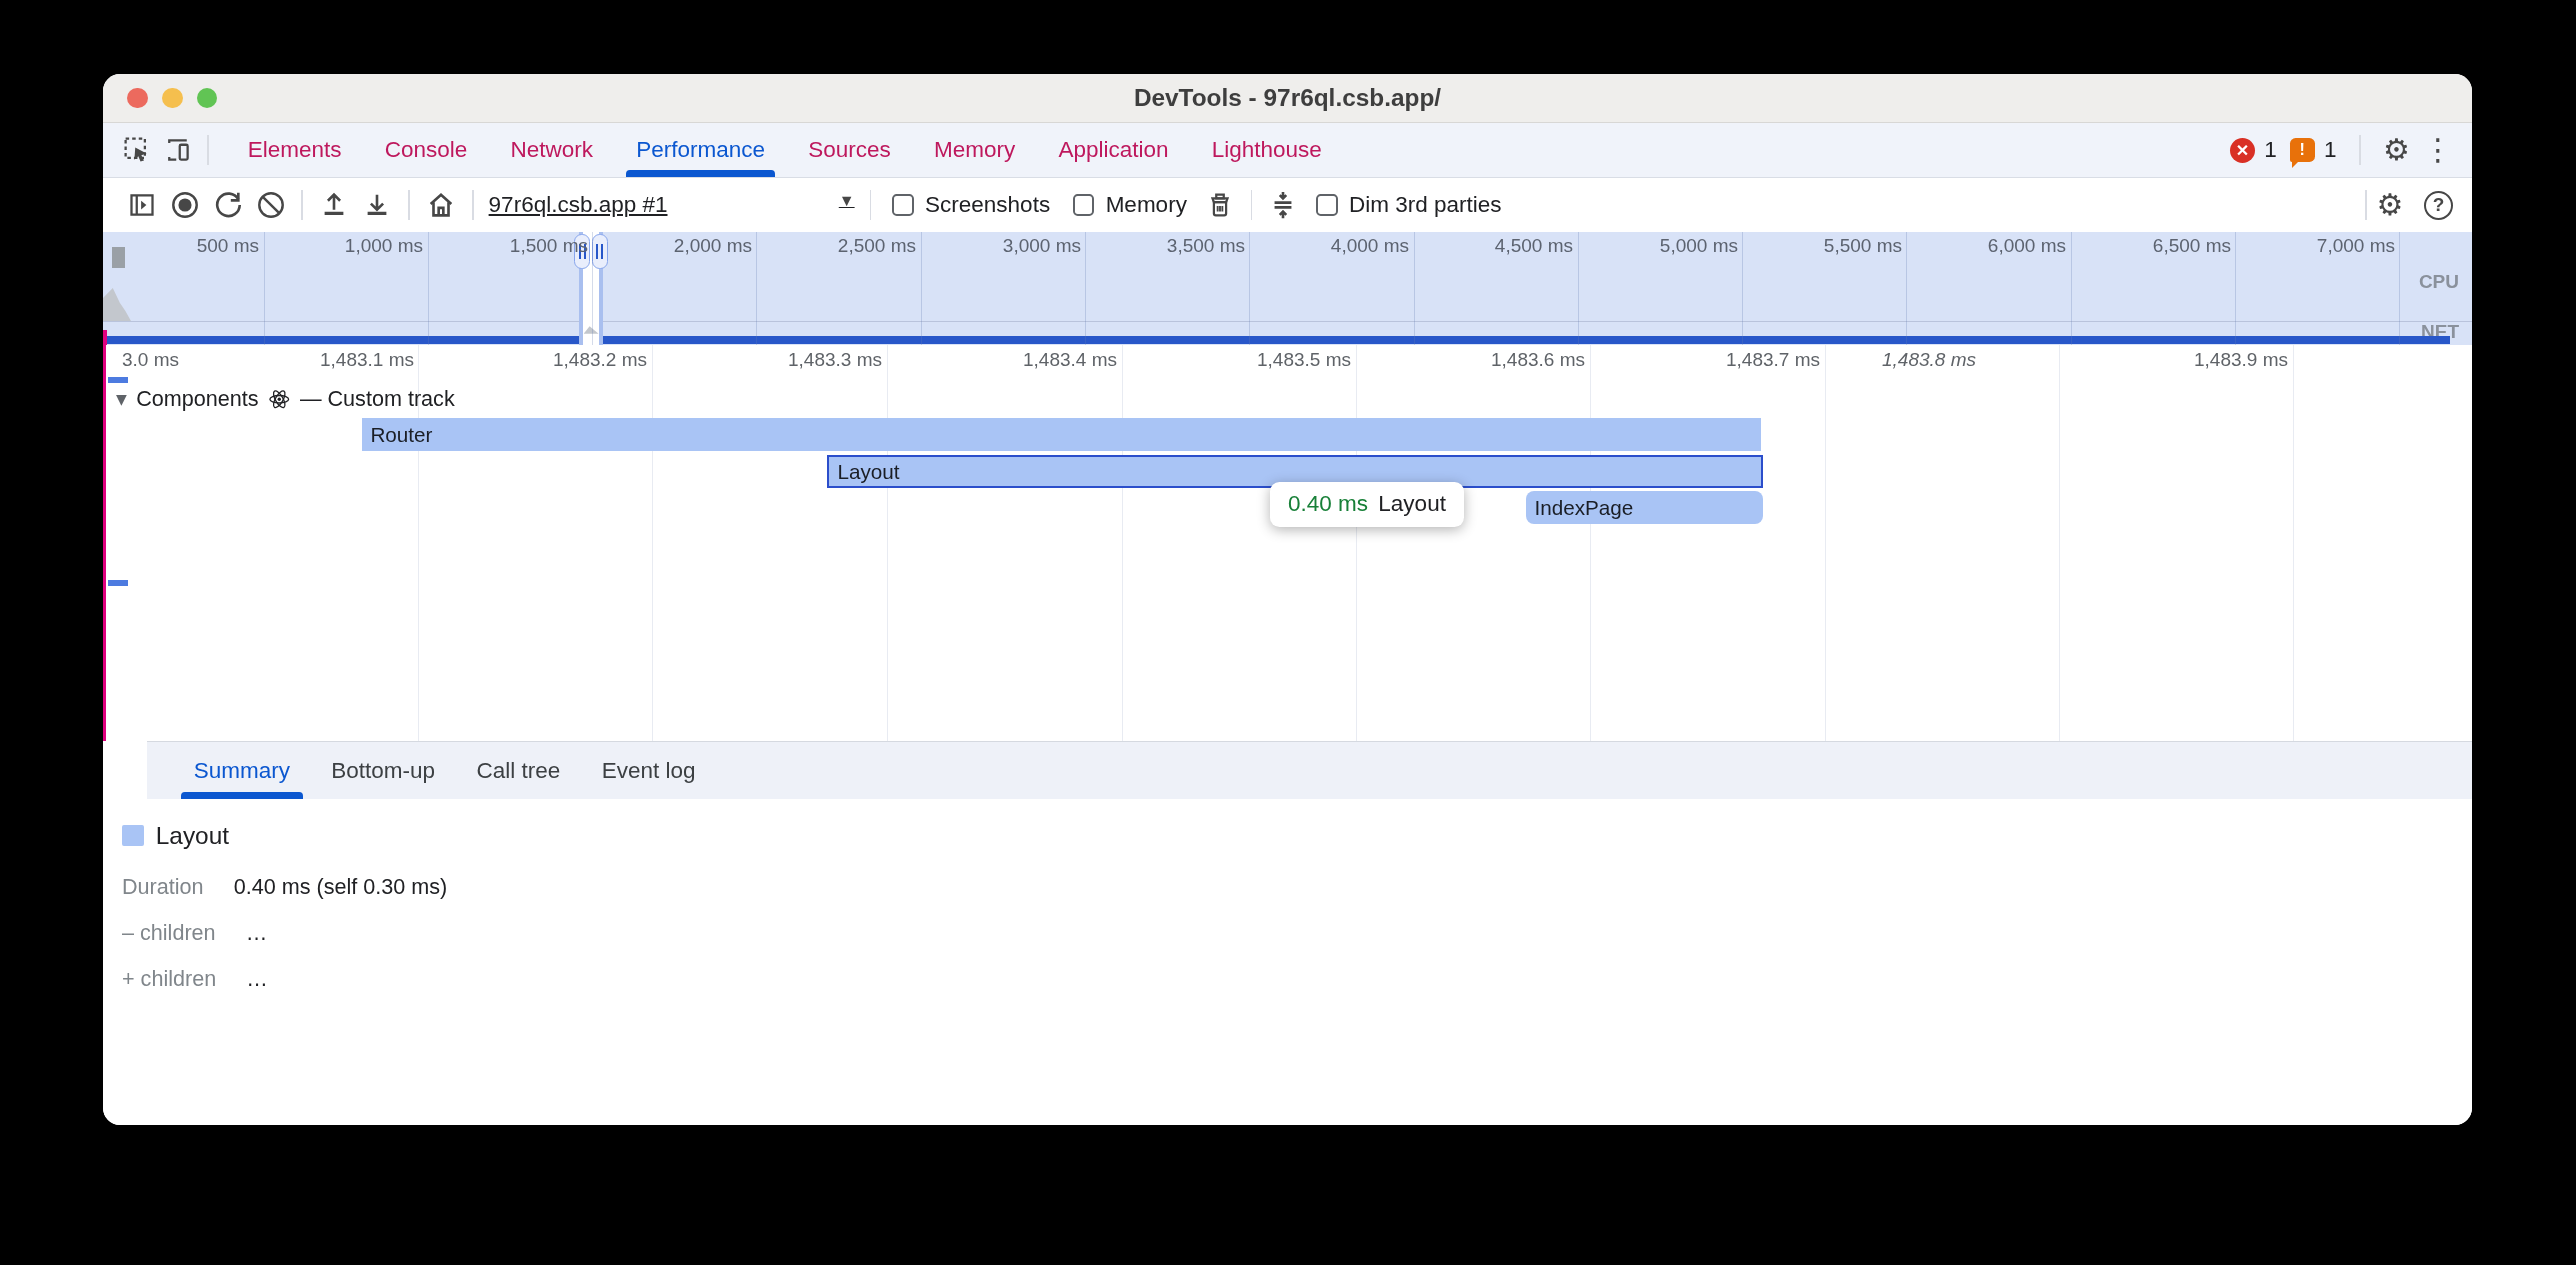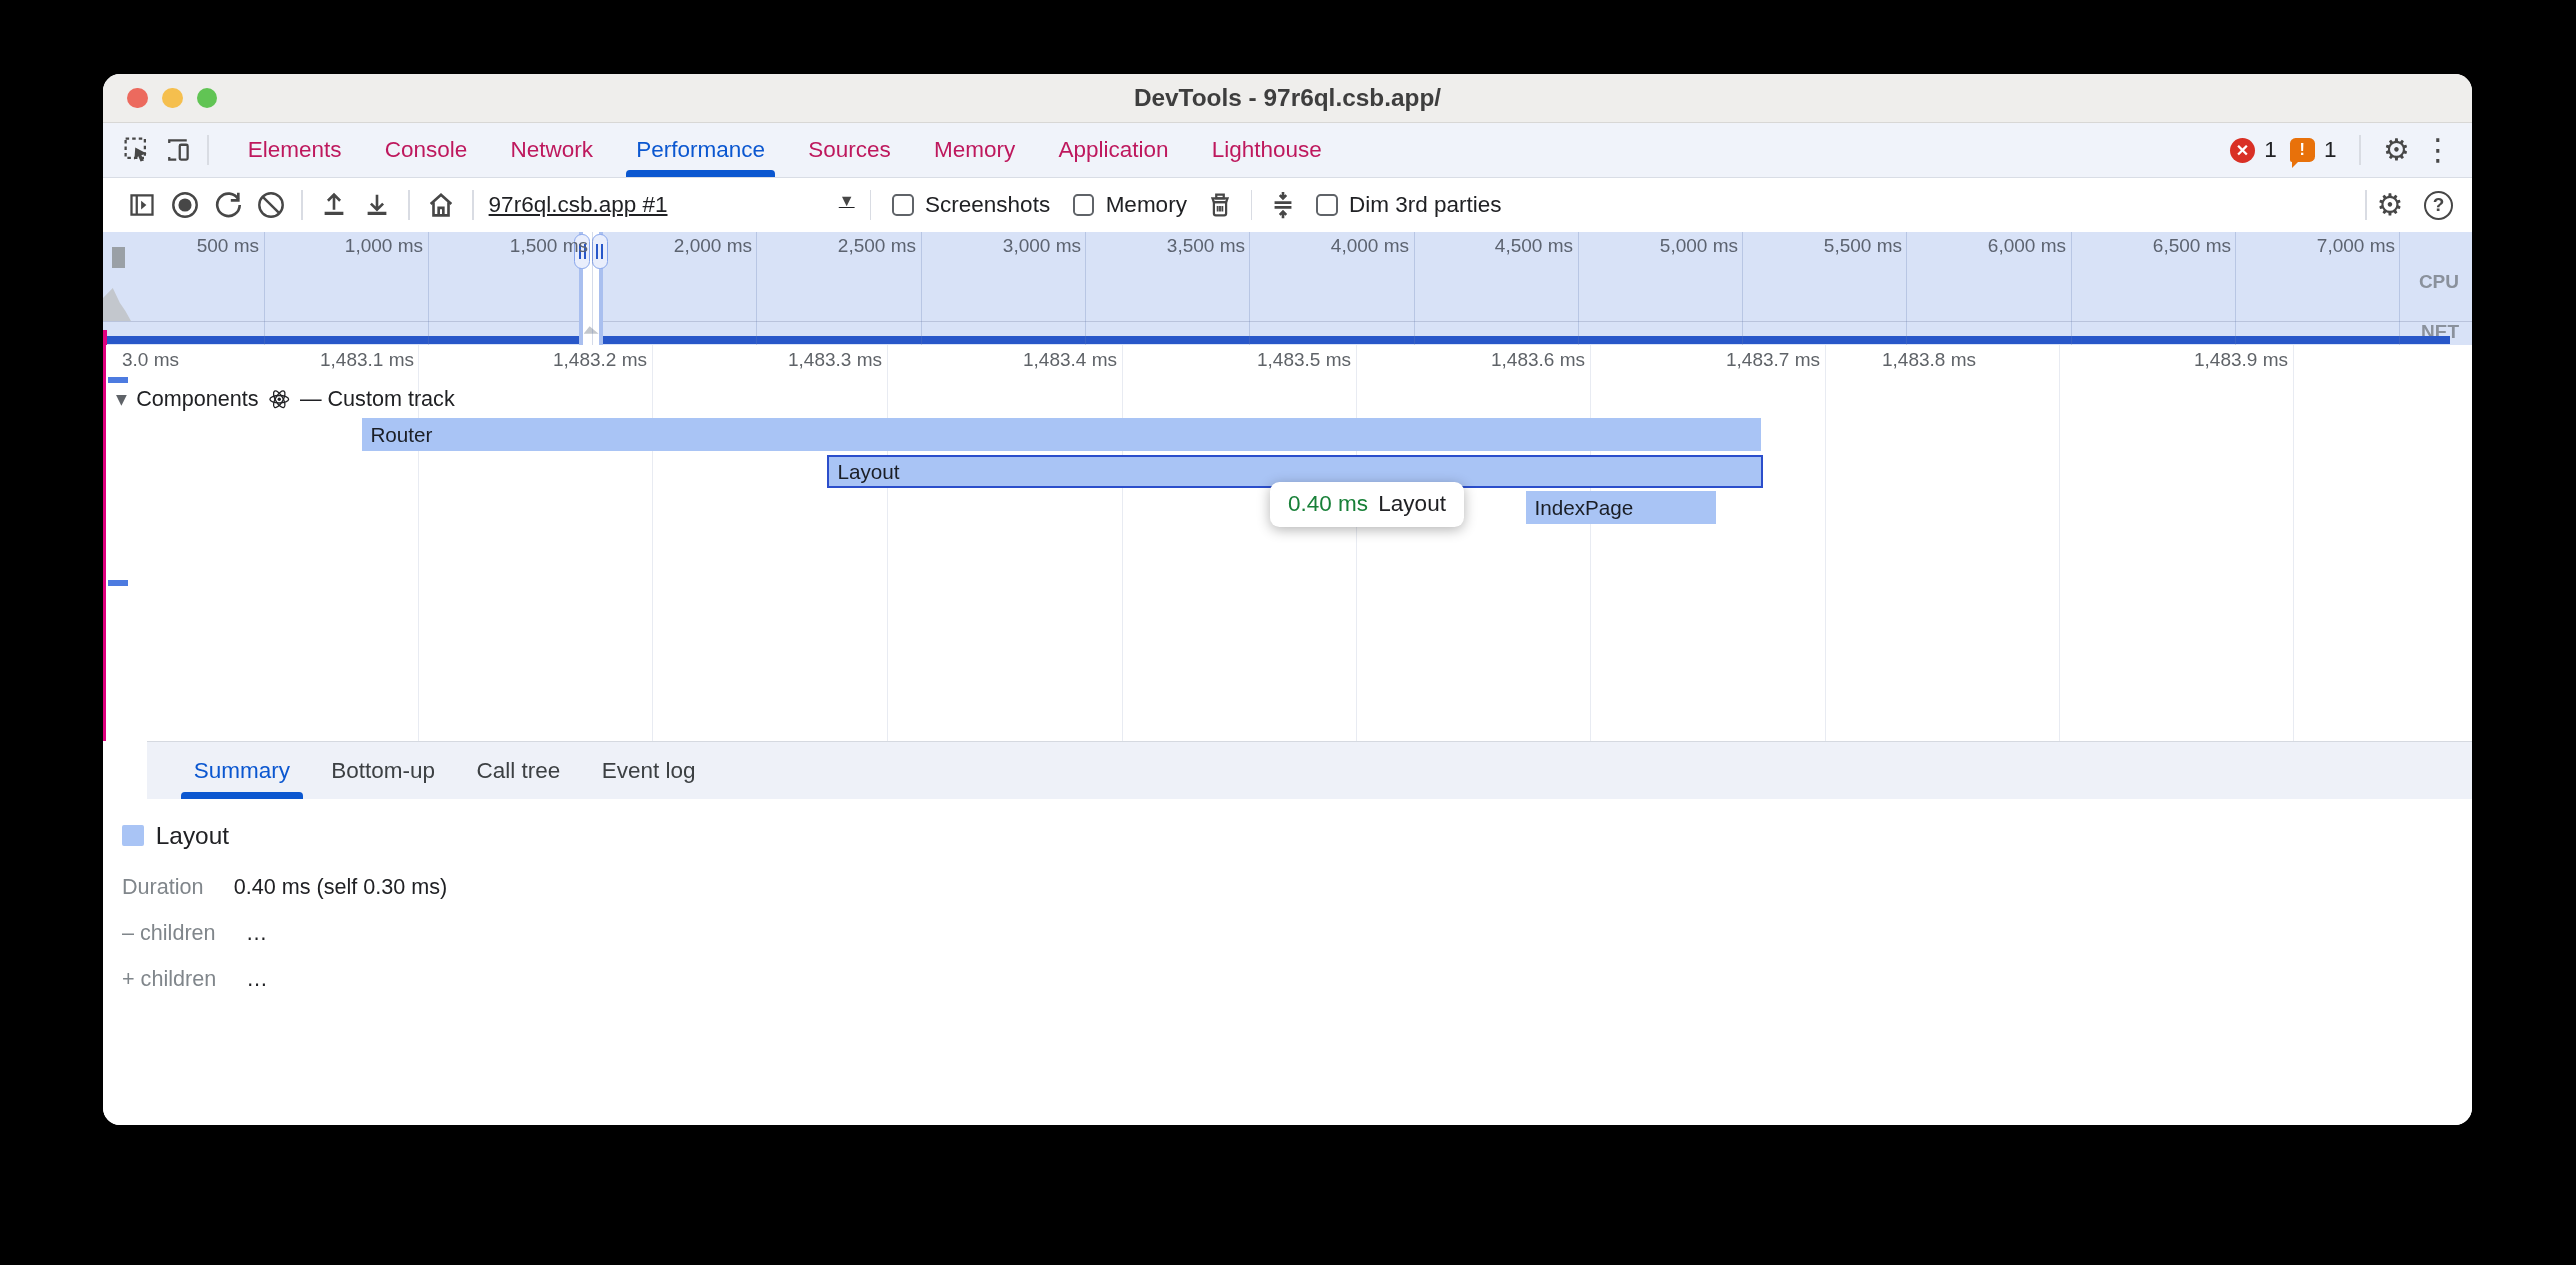--- a/index.html
+++ b/index.html
@@ -314,21 +314,21 @@
       <div class="r-label" style="left: 582px;">1,483.3 ms</div>
       <div class="gridline" style="left: 784px;"></div>
       <div class="r-label" style="left: 817px;">1,483.4 ms</div>
       <div class="gridline" style="left: 1019px;"></div>
       <div class="r-label" style="left: 1051px;">1,483.5 ms</div>
       <div class="gridline" style="left: 1253px;"></div>
       <div class="r-label" style="left: 1285px;">1,483.6 ms</div>
       <div class="gridline" style="left: 1487px;"></div>
       <div class="r-label" style="left: 1520px;">1,483.7 ms</div>
       <div class="gridline" style="left: 1722px;"></div>
-      <div class="r-label" style="left: 1676px;">1,483.8 ms</div>
+      <div class="r-label" style="left: 1676px; font-style: italic;">1,483.8 ms</div>
       <div class="gridline" style="left: 1956px;"></div>
       <div class="r-label" style="left: 1988px;">1,483.9 ms</div>
       <div class="gridline" style="left: 2190px;"></div>
       <div class="r-label" style="left: 2223px;">1,48</div>
     </div>
 
   <div class="flame" id="flame">
       <div class="gridline" style="left: 2190px;"></div>
       <div class="gridline" style="left: 1956px;"></div>
       <div class="gridline" style="left: 1722px;"></div>
@@ -352,21 +352,21 @@
       </svg>
       <span>— Custom track</span>
     </div>
     <div id="bars">
         <div class="bar" style="left: 259px; width: 1399px; top: 41px;">
           <span>Router</span>
         </div>
         <div class="bar selected" style="left: 724px; width: 936px; top: 78px;">
           <span>Layout</span>
         </div>
-        <div class="bar" style="left: 1423px; width: 190px; top: 114px;">
+        <div class="bar" style="left: 1423px; width: 237px; top: 114px; border-radius: 8px;">
           <span>IndexPage</span>
         </div>
       </div>
     <div class="tooltip">
       <span class="tt-dur">0.40 ms</span>
       <span class="tt-name">Layout</span>
     </div>
   </div>
 
   <div class="btabs" id="bottom-tabs">

